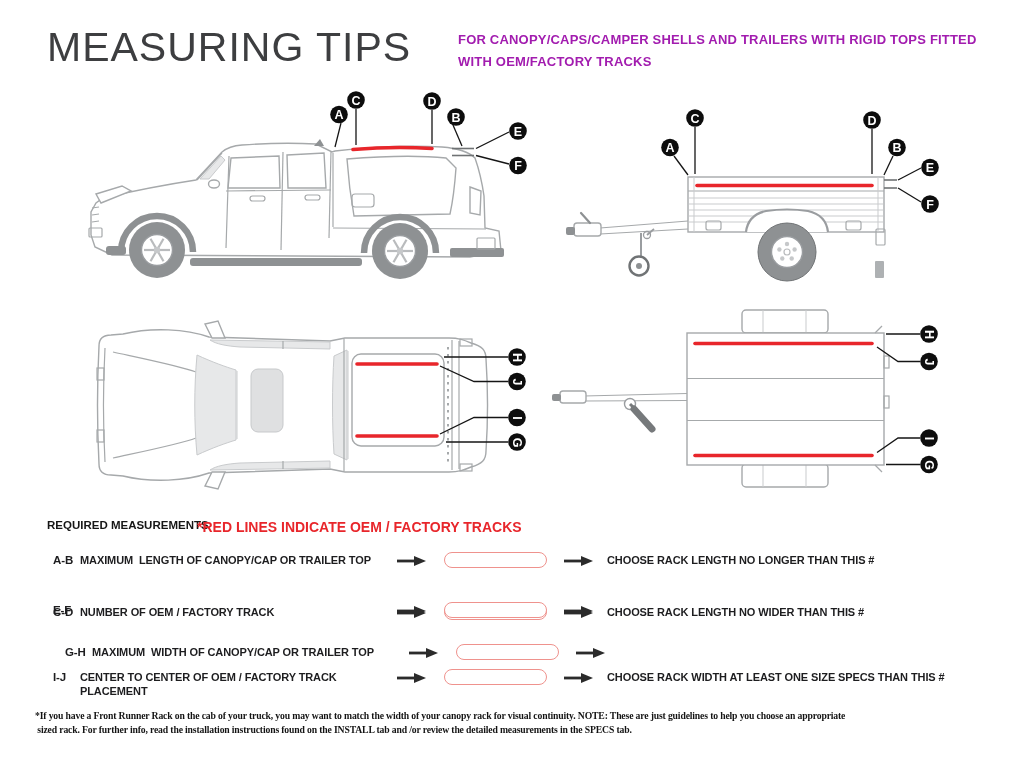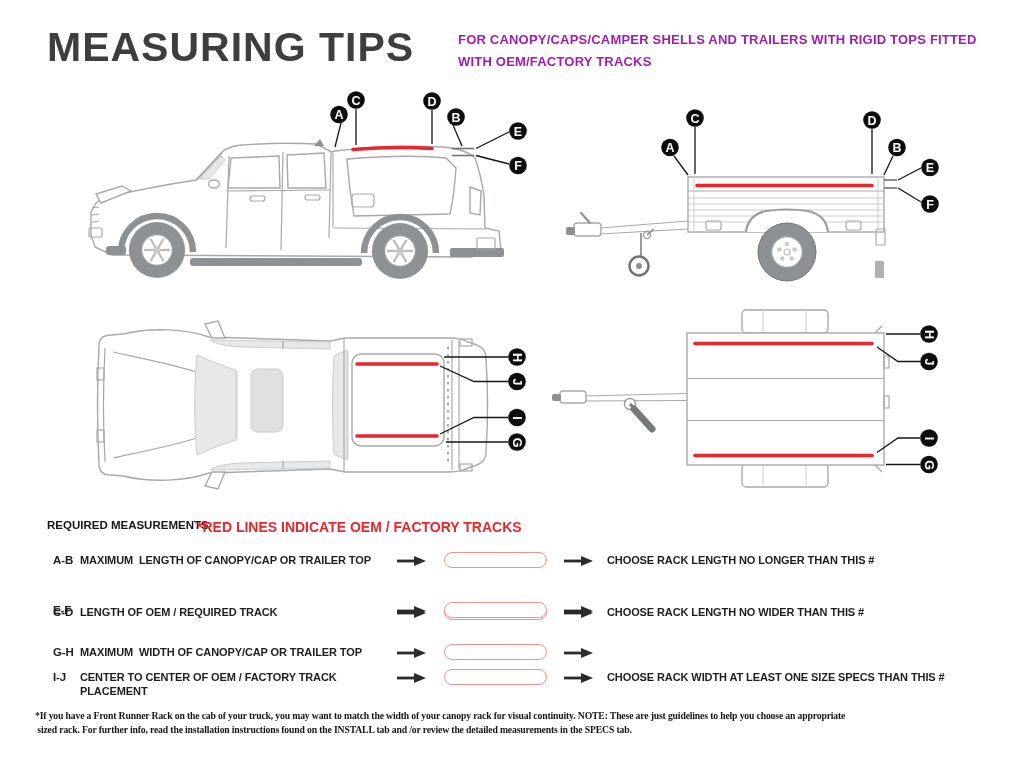--- a/index.html
+++ b/index.html
@@ -1,20 +1,20 @@
 <!DOCTYPE html>
 <html><head>
 <meta charset="utf-8">
 <style>
   html,body{margin:0;padding:0;}
   body{width:1024px;height:768px;position:relative;background:#fff;overflow:hidden;
        font-family:"Liberation Sans",sans-serif;color:#1d1d1f;}
   .abs{position:absolute;}
   .ml{white-space:pre-wrap;}
-  .title{font-size:41px;font-weight:bold;letter-spacing:1px;color:#3d3e40;line-height:44px;text-align:right;}
+  .title{font-size:41px;font-weight:normal;letter-spacing:1px;color:#3d3e40;line-height:44px;text-align:right;}
   .subtitle{font-size:13px;font-weight:bold;letter-spacing:.2px;color:#a21caf;line-height:22px;}
   .sec-head{font-size:11.5px;font-weight:bold;color:#161616;letter-spacing:0;text-align:right;}
   .sec-note{font-size:14px;font-weight:bold;color:#e8262b;letter-spacing:0;}
   .mrow{position:absolute;left:0;width:892px;height:34px;font-size:11px;font-weight:bold;line-height:13.5px;letter-spacing:-.1px;}
   .code{position:absolute;left:53px;top:0;font-size:11.5px;}
   .mlabel{position:absolute;left:80px;top:0;width:320px;}
   .mresult{position:absolute;left:607px;top:0;width:410px;}
   .arr{position:absolute;top:2px;}
   .a1{left:397px;} .a2{left:564px;}
   .pill{position:absolute;left:444px;top:-2px;width:101px;height:14px;border:1.8px solid #ef928d;border-radius:10px;background:#fff;}
@@ -320,21 +320,21 @@
   <span class="pill"></span>
   <svg class="arr a2" width="30" height="10" viewBox="0 0 30 10">
       <rect x="0" y="3.6" width="18" height="2.8" fill="#2b2b2b"></rect>
       <polygon points="17,0 29,5 17,10" fill="#2b2b2b"></polygon>
     </svg>
   <span class="mresult ml">CHOOSE RACK LENGTH NO LONGER THAN THIS #</span>
 </div>
 
 <div class="mrow" style="top:581px;margin-top:25px;">
   <span class="code">C-D</span>
-  <span class="mlabel ml">LENGTH OF OEM / REQUIRED TRACK</span>
+  <span class="mlabel ml">NUMBER OF OEM / FACTORY TRACK</span>
   <svg class="arr a1" width="30" height="10" viewBox="0 0 30 10">
       <rect x="0" y="3.6" width="18" height="2.8" fill="#2b2b2b"></rect>
       <polygon points="17,0 29,5 17,10" fill="#2b2b2b"></polygon>
     </svg>
   <span class="pill"></span>
   <svg class="arr a2" width="30" height="10" viewBox="0 0 30 10">
       <rect x="0" y="3.6" width="18" height="2.8" fill="#2b2b2b"></rect>
       <polygon points="17,0 29,5 17,10" fill="#2b2b2b"></polygon>
     </svg>
   <span class="mresult ml">CHOOSE RACK LENGTH NO WIDER THAN THIS #</span>
@@ -346,21 +346,21 @@
       <rect x="0" y="3.6" width="18" height="2.8" fill="#2b2b2b"></rect>
       <polygon points="17,0 29,5 17,10" fill="#2b2b2b"></polygon>
     </svg>
   <span class="pill"></span>
   <svg class="arr a2" width="30" height="10" viewBox="0 0 30 10">
       <rect x="0" y="3.6" width="18" height="2.8" fill="#2b2b2b"></rect>
       <polygon points="17,0 29,5 17,10" fill="#2b2b2b"></polygon>
     </svg>
 </div>
 
-<div class="mrow" style="top:646px;">
+<div class="mrow" style="top:646px;margin-left:12px;">
   <span class="code">G-H</span>
   <span class="mlabel ml">MAXIMUM  WIDTH OF CANOPY/CAP OR TRAILER TOP</span>
   <svg class="arr a1" width="30" height="10" viewBox="0 0 30 10">
       <rect x="0" y="3.6" width="18" height="2.8" fill="#2b2b2b"></rect>
       <polygon points="17,0 29,5 17,10" fill="#2b2b2b"></polygon>
     </svg>
   <span class="pill"></span>
   <svg class="arr a2" width="30" height="10" viewBox="0 0 30 10">
       <rect x="0" y="3.6" width="18" height="2.8" fill="#2b2b2b"></rect>
       <polygon points="17,0 29,5 17,10" fill="#2b2b2b"></polygon>

